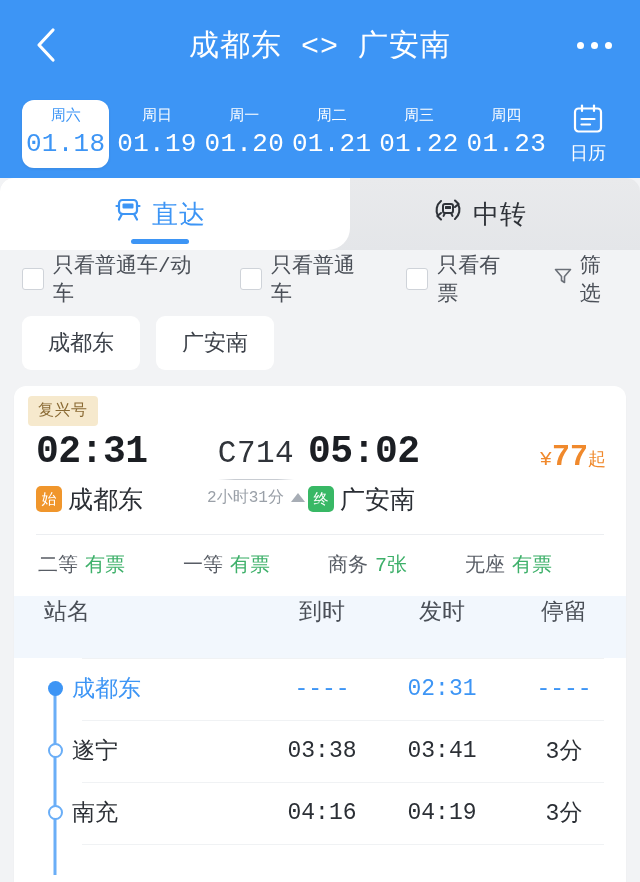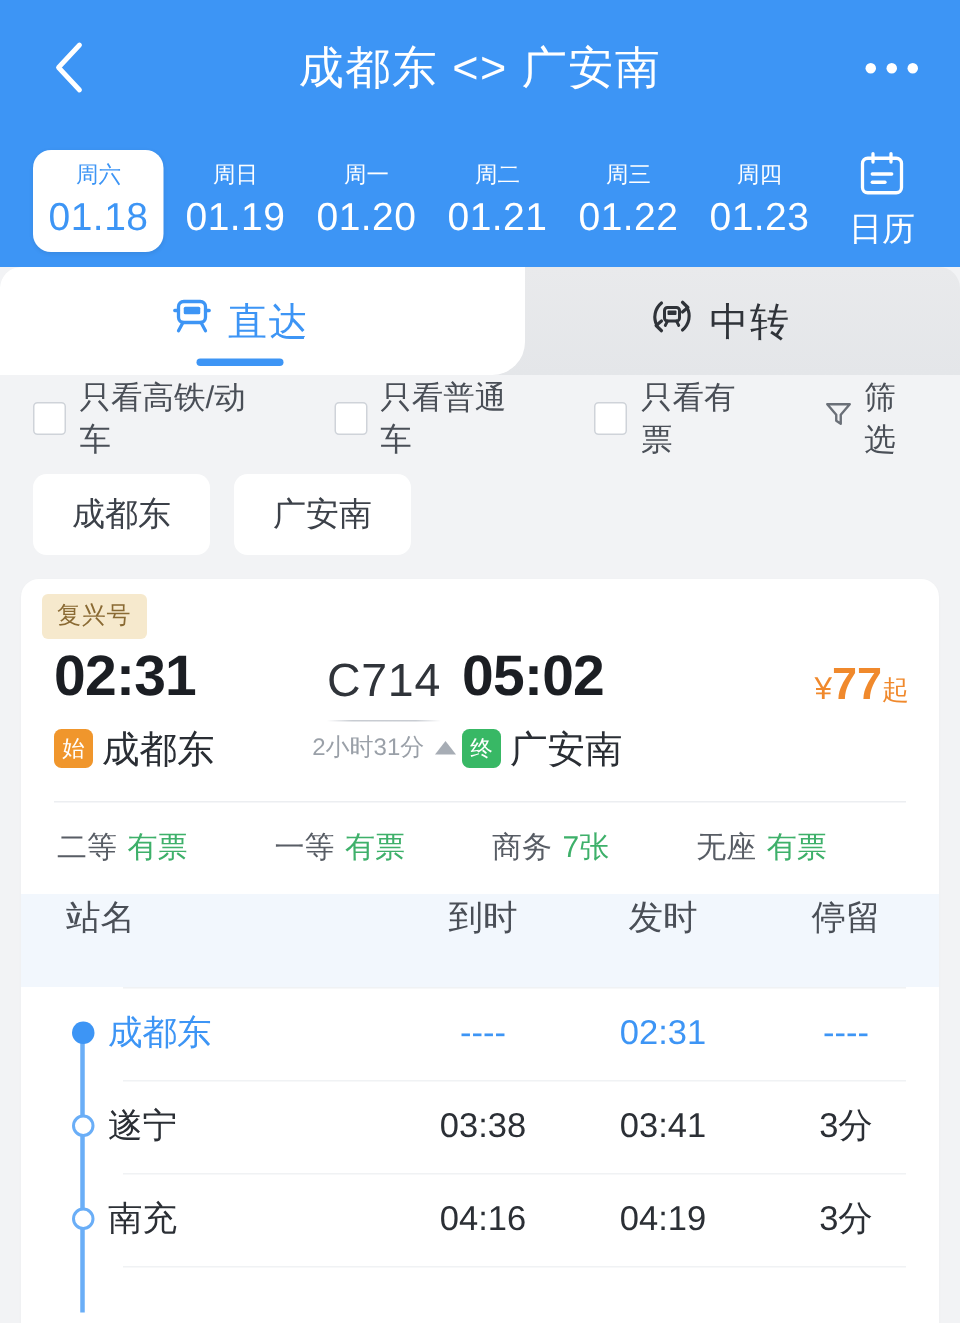--- a/index.html
+++ b/index.html
@@ -2,21 +2,21 @@
 <html><head>
 <meta charset="utf-8">
 <style>
   * { margin:0; padding:0; box-sizing:border-box; }
   html, body {
     width:640px; height:882px;
     font-family:"Liberation Sans","DejaVu Sans",sans-serif;
     background:#f2f3f5;
     overflow:hidden;
   }
-  #app { position:relative; width:640px; height:882px; background:#4c1d95; }
+  #app { position:relative; width:640px; height:882px; background:#4c1d95;font-family:Liberation Mono, monospace; }
 
   
   .header {
     background:#3d95f5;
     padding:0;
     height:186px;
     position:relative;
   }
   .nav-row {
     height:90px;
@@ -74,21 +74,21 @@
     margin-right:4px;
     box-shadow:0 1px 3px rgba(0,0,0,.08);
   }
   .cal-btn {
     flex:0 0 76px;
     text-align:center;
     color:#ffffff;
     padding-bottom:2px;
   }
   .cal-btn .cal-ico { display:flex; justify-content:center; margin-bottom:5px; }
-  .cal-btn .cal-lbl { font-size:22px; display:block; }
+  .cal-btn .cal-lbl { font-size:18px; display:block; }
 
   
   .sheet {
     position:absolute;
     top:178px; left:0; right:0; bottom:0;
     background:#f2f3f5;
   }
 
   
   .tabs {
@@ -431,21 +431,21 @@
           </svg>
         </span>
         <span class="t-label">中转</span>
       </div>
     </div>
 
     <div class="filters-wrap">
       <div class="filter-row">
         <div class="chk">
           <span class="box"></span>
-          <span>只看高铁/动车</span>
+          <span>只看普通车/动车</span>
         </div>
         <div class="chk">
           <span class="box"></span>
           <span>只看普通车</span>
         </div>
         <div class="chk">
           <span class="box"></span>
           <span>只看有票</span>
         </div>
         <div class="filter-btn">

